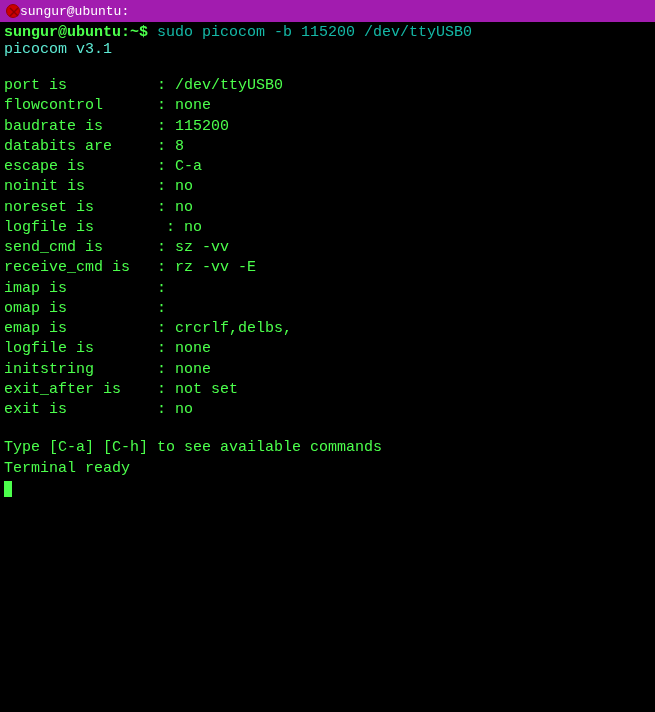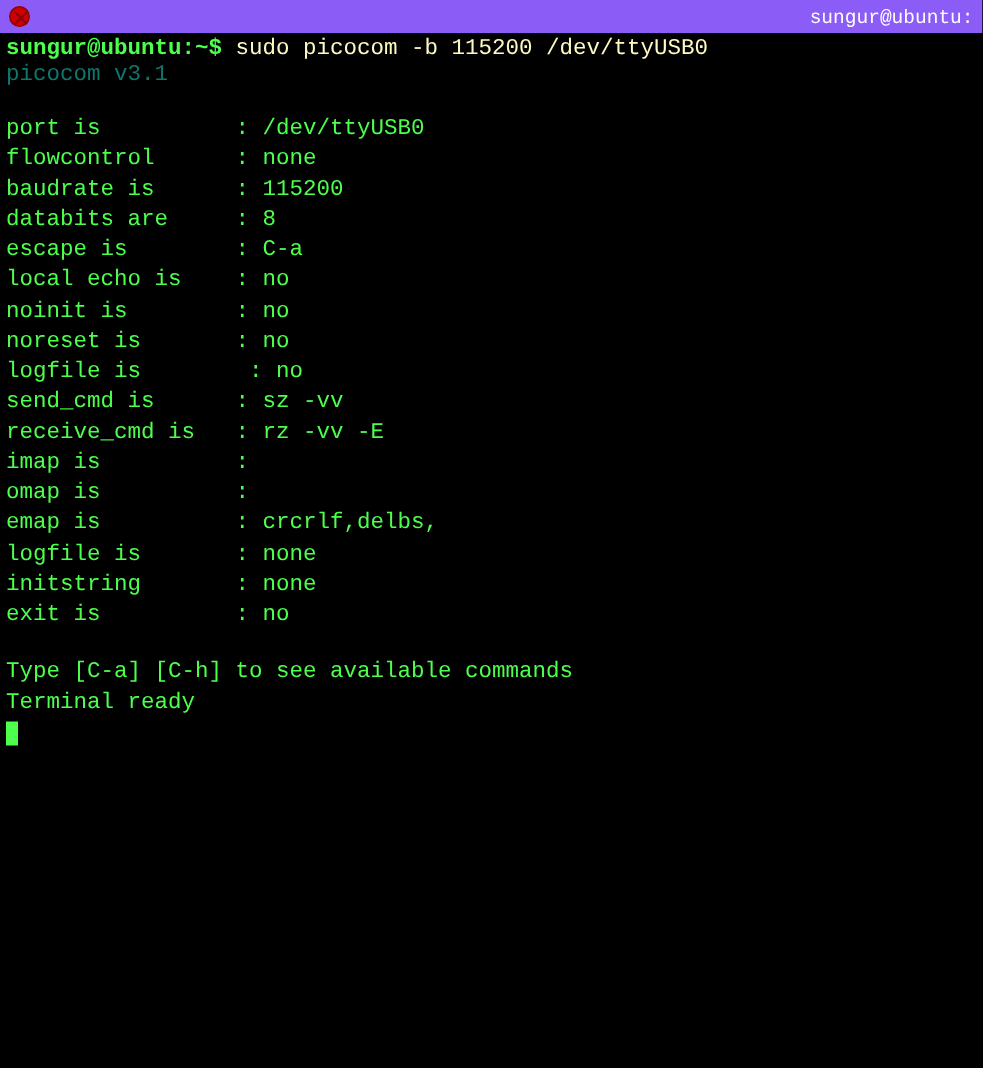--- a/index.html
+++ b/index.html
@@ -6,25 +6,25 @@
     body {
       width: 655px;
       height: 712px;
       background: #000;
       font-family: 'Courier New', Courier, monospace;
       font-size: 15px;
       overflow: hidden;
     }
 
     #title-bar {
-      background: #8b5cf6;
+      background: #a21caf;
       height: 22px;
       display: flex;
       align-items: center;
-      justify-content: space-between;
+      justify-content: flex-start;
       padding: 0 6px;
     }
 
     #title-bar-buttons {
       display: flex;
       gap: 4px;
     }
 
     .tb-btn {
       width: 14px;
@@ -50,25 +50,25 @@
     .prompt-line {
       color: #4cff4c;
     }
 
     .user-host {
       color: #4cff4c;
       font-weight: bold;
     }
 
     .command-text {
-      color: #fef9c3;
+      color: #14b8a6;
     }
 
     .version-line {
-      color: #0f766e;
+      color: #5eead4;
     }
 
     .blank-line {
       height: 18px;
     }
 
     .config-line {
       color: #4cff4c;
       white-space: pre;
       line-height: 1.35;
@@ -108,31 +108,31 @@
     <span class="user-host">sungur@ubuntu:~$ </span><span class="command-text">sudo picocom -b 115200 /dev/ttyUSB0</span>
   </div>
   <div class="version-line">picocom v3.1</div>
   <div class="blank-line"></div>
   <div id="config-block">
       <div class="config-line">port is          : /dev/ttyUSB0</div>
       <div class="config-line">flowcontrol      : none</div>
       <div class="config-line">baudrate is      : 115200</div>
       <div class="config-line">databits are     : 8</div>
       <div class="config-line">escape is        : C-a</div>
-      <div class="config-line">local echo is    : no</div>
       <div class="config-line">noinit is        : no</div>
       <div class="config-line">noreset is       : no</div>
       <div class="config-line">logfile is        : no</div>
       <div class="config-line">send_cmd is      : sz -vv</div>
       <div class="config-line">receive_cmd is   : rz -vv -E</div>
       <div class="config-line">imap is          :</div>
       <div class="config-line">omap is          :</div>
       <div class="config-line">emap is          : crcrlf,delbs,</div>
       <div class="config-line">logfile is       : none</div>
       <div class="config-line">initstring       : none</div>
+      <div class="config-line">exit_after is    : not set</div>
       <div class="config-line">exit is          : no</div>
     </div>
   <div class="blank-line"></div>
   <div class="config-line">Type [C-a] [C-h] to see available commands</div>
   <div class="config-line">Terminal ready</div>
   <div class="cursor-line">
     <span class="cursor"></span>
   </div>
 </div>
 

